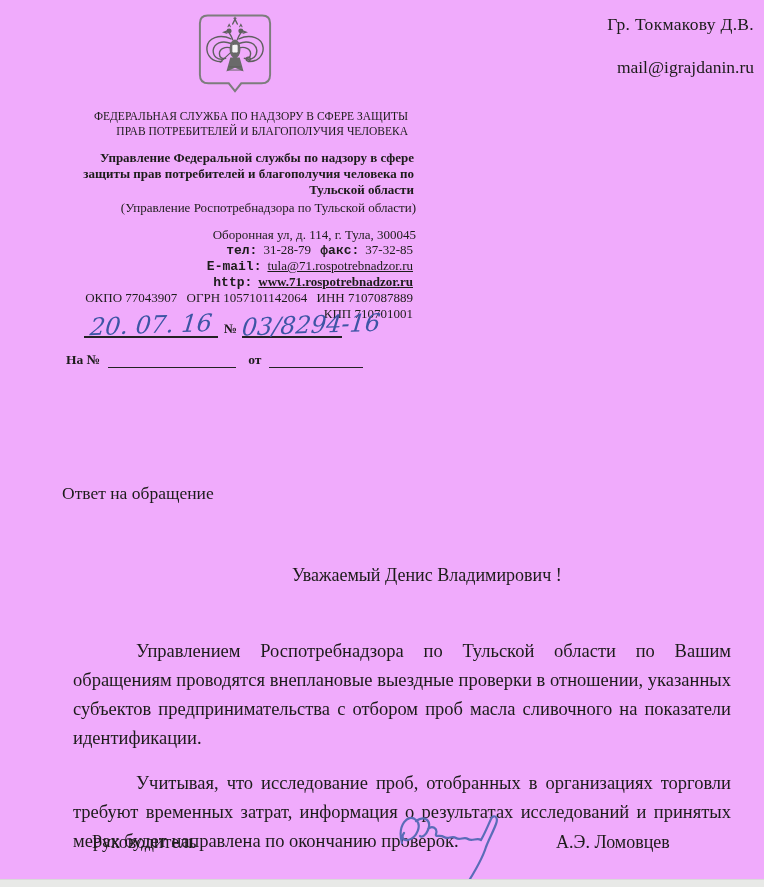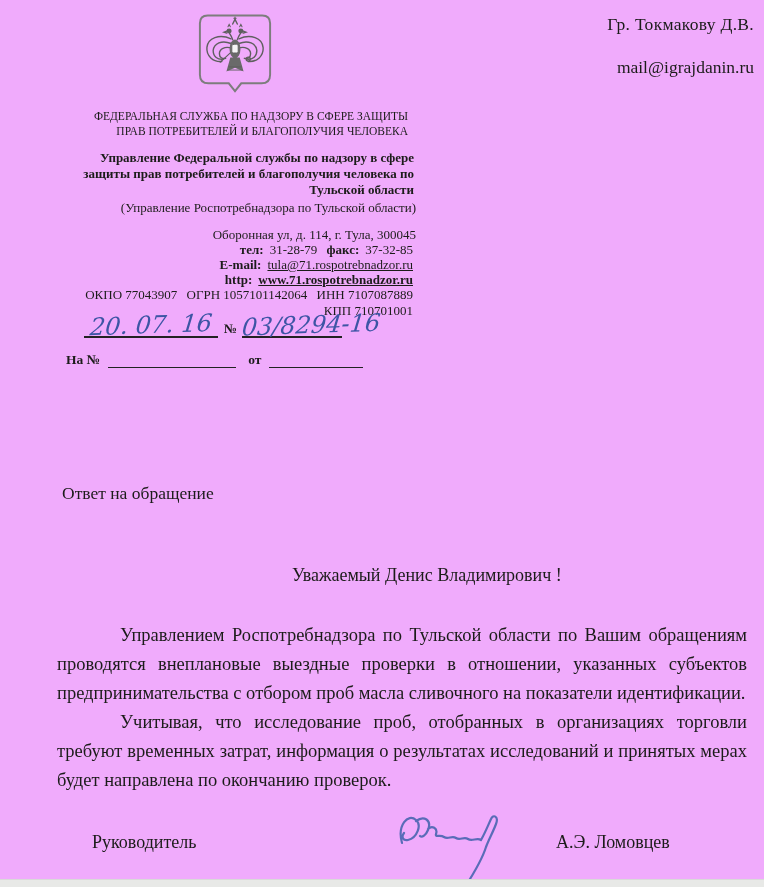--- a/index.html
+++ b/index.html
@@ -16,21 +16,21 @@
   .recipient{position:absolute;top:14px;right:10px;text-align:right;}
   .recipient-name{font-size:17.5px;letter-spacing:.3px;}
   .recipient-email{font-size:17.5px;margin-top:22px;}
   
   .letterhead{position:absolute;left:54px;top:12px;width:362px;text-align:right;}
   .emblem{width:78px;height:88px;margin:0 auto;}
   .fed{margin-top:9px;font-size:11.5px;line-height:1.33;padding:0 8px;}
   .org{margin-top:10px;font-size:13px;font-weight:bold;line-height:1.25;padding:0 2px;}
   .org-short{font-size:13px;font-weight:normal;line-height:1.25;margin-top:2px;}
   .addr-block{margin-top:10px;font-size:13px;line-height:1.17;}
-  .addr-block .lbl{font-weight:bold;}
+  .addr-block .lbl{font-weight:bold;font-family:Liberation Mono, monospace;}
   .addr-block .ul{text-decoration:underline;}
   .addr-block .bold-ul{font-weight:bold;text-decoration:underline;}
   .addr-row span{margin:0 3px;}
   
   .ref-line{position:absolute;left:84px;top:308px;display:flex;align-items:flex-end;}
   .blank1{width:134px;border-bottom:2px solid #222;text-align:center;overflow:visible;}
   .blank2{width:100px;border-bottom:2px solid #222;text-align:left;overflow:visible;}
   .hw{
     display:inline-block;
     font-family:"DejaVu Serif",serif;
@@ -44,21 +44,21 @@
   .numsign{margin:0 5px 1px 6px;font-size:13px;font-weight:bold;}
   
   .na-line{position:absolute;left:66px;top:352px;font-size:13.5px;font-weight:bold;display:flex;align-items:flex-end;}
   .na-blank{display:inline-block;height:15px;border-bottom:1.5px solid #222;}
   .na-blank.b1{width:128px;margin-left:8px;margin-right:12px;}
   .na-blank.b2{width:94px;margin-left:8px;}
   
   .subject{position:absolute;left:62px;top:483px;font-size:17.5px;}
   .salutation{position:absolute;left:292px;top:565px;font-size:18px;}
   .body-text{position:absolute;left:57px;top:621px;width:690px;font-size:18.5px;line-height:29px;text-align:justify;}
-  .body-text p{margin:0;text-indent:63px;font-family:Liberation Serif, serif;}
+  .body-text p{margin:16px;text-indent:63px;font-family:Liberation Serif, serif;}
   
   .signoff-title{position:absolute;left:70px;top:832px;font-size:18px;margin-left:22px;}
   .signoff-name{position:absolute;left:556px;top:832px;font-size:18px;}
   .signature{position:absolute;left:392px;top:795px;width:130px;height:92px;}
   
   .bottom-strip{position:absolute;left:0;bottom:0;width:100%;height:7px;background:#e8e9e7;border-top:1px solid #d9dad8;}
 </style>
 </head>
 <body>
 

